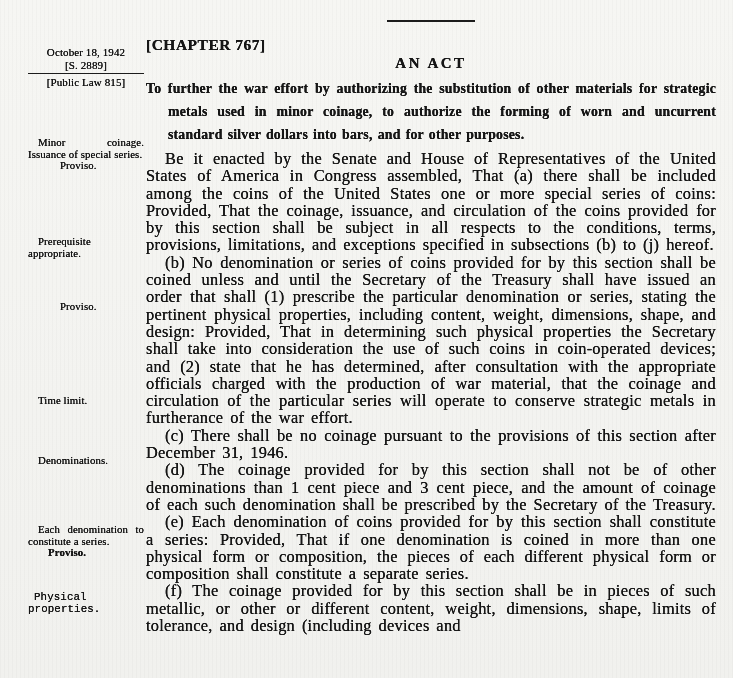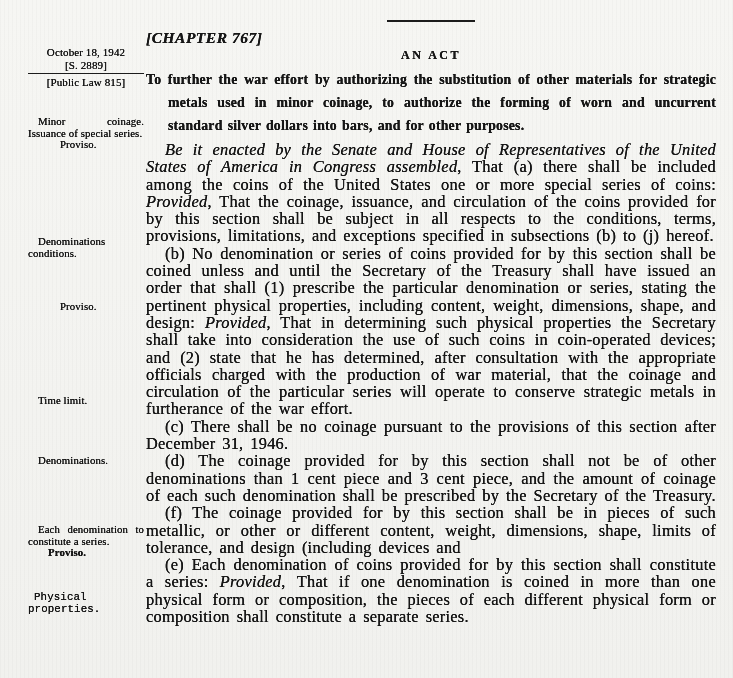--- a/index.html
+++ b/index.html
@@ -25,53 +25,53 @@
   }
   .mnote{position:absolute;left:0;width:116px;text-align:justify;}
   .mnote p{margin:0;text-indent:10px;}
   .mnote .no-just{text-align:left;}
   .headnote{position:absolute;left:0;width:116px;text-align:center;font-size:11px;line-height:12.5px;}
   .headnote .mrule{border-top:1.5px solid #1c1c1c;margin:2px 0 2px 0;}
   .proviso{text-indent:0;padding-left:22px;text-align:left;}
   
   .main-col{position:absolute;left:146px;top:14px;width:570px;}
   .top-rule{width:88px;border-top:2px solid #1c1c1c;margin:6px auto 0 auto;}
-  .chapter{font-size:15.5px;font-weight:bold;letter-spacing:0.5px;margin-top:7px;text-shadow:0 0 0.3px #000;font-style:italic;}
-  .an-act{text-align:center;font-size:12px;font-weight:bold;letter-spacing:2.5px;margin-top:1px;text-shadow:0 0 0.3px #000;}
+  .chapter{font-size:15.5px;font-weight:bold;letter-spacing:0.5px;margin-top:14px;text-shadow:0 0 0.3px #000;}
+  .an-act{text-align:center;font-size:15px;font-weight:bold;letter-spacing:2.5px;margin-top:1px;text-shadow:0 0 0.3px #000;}
   .preamble{
     margin-top:5px;font-size:13.8px;line-height:23px;
     text-align:justify;letter-spacing:0.2px;word-spacing:1.5px;
     padding-left:22px;text-indent:-22px;
     font-weight:bold;text-shadow:0 0 0.2px #000;
   }
   .body-text{margin-top:4px;font-size:16.4px;line-height:17.3px;text-align:justify;letter-spacing:0.25px;word-spacing:2.5px;text-shadow:0 0 0.35px #000;}
   .body-text p{margin:0;text-indent:19px;}
-  .it{font-style:italic;}
+  .it{}
 </style>
 </head>
 <body>
 
 <div class="page">
 
   <div class="margin-col">
 
     <div class="headnote" style="top:46px;">
       <div>October 18, 1942</div>
       <div>[S. 2889]</div>
       <div class="mrule"></div>
       <div>[Public Law 815]</div>
     </div>
 
-    <div class="mnote" style="top:116px;">
+    <div class="mnote" style="top:137px;">
       <p>Minor coinage. Issuance of special series.</p>
       <p class="proviso">Proviso.</p>
     </div>
 
     <div class="mnote" style="top:236px;">
-      <p>Denominations conditions.</p>
+      <p>Prerequisite appropriate.</p>
     </div>
 
     <div class="mnote" style="top:301px;">
       <p class="proviso">Proviso.</p>
     </div>
 
     <div class="mnote" style="top:395px;">
       <p class="no-just">Time limit.</p>
     </div>
 
@@ -103,21 +103,21 @@
     <div class="body-text">
 
       <p><span class="it">Be it enacted by the Senate and House of Representatives of the United States of America in Congress assembled</span><span>, That (a) there shall be included among the coins of the United States one or more special series of coins: </span><span class="it">Provided</span><span>, That the coinage, issuance, and circulation of the coins provided for by this section shall be subject in all respects to the conditions, terms, provisions, limitations, and exceptions specified in subsections (b) to (j) hereof.</span></p>
 
       <p><span>(b) No denomination or series of coins provided for by this section shall be coined unless and until the Secretary of the Treasury shall have issued an order that shall (1) prescribe the particular denomination or series, stating the pertinent physical properties, including content, weight, dimensions, shape, and design: </span><span class="it">Provided</span><span>, That in determining such physical properties the Secretary shall take into consideration the use of such coins in coin-operated devices; and (2) state that he has determined, after consultation with the appropriate officials charged with the production of war material, that the coinage and circulation of the particular series will operate to conserve strategic metals in furtherance of the war effort.</span></p>
 
       <p>(c) There shall be no coinage pursuant to the provisions of this section after December 31, 1946.</p>
 
       <p>(d) The coinage provided for by this section shall not be of other denominations than 1 cent piece and 3 cent piece, and the amount of coinage of each such denomination shall be prescribed by the Secretary of the Treasury.</p>
 
+      <p><span>(e) Each denomination of coins provided for by this section shall constitute a series: </span><span class="it">Provided</span><span>, That if one denomination is coined in more than one physical form or composition, the pieces of each different physical form or composition shall constitute a separate series.</span></p>
+
       <p>(f) The coinage provided for by this section shall be in pieces of such metallic, or other or different content, weight, dimensions, shape, limits of tolerance, and design (including devices and</p>
-
-      <p><span>(e) Each denomination of coins provided for by this section shall constitute a series: </span><span class="it">Provided</span><span>, That if one denomination is coined in more than one physical form or composition, the pieces of each different physical form or composition shall constitute a separate series.</span></p>
 
     </div>
 
   </div>
 
 </div>
 
 </body></html>

